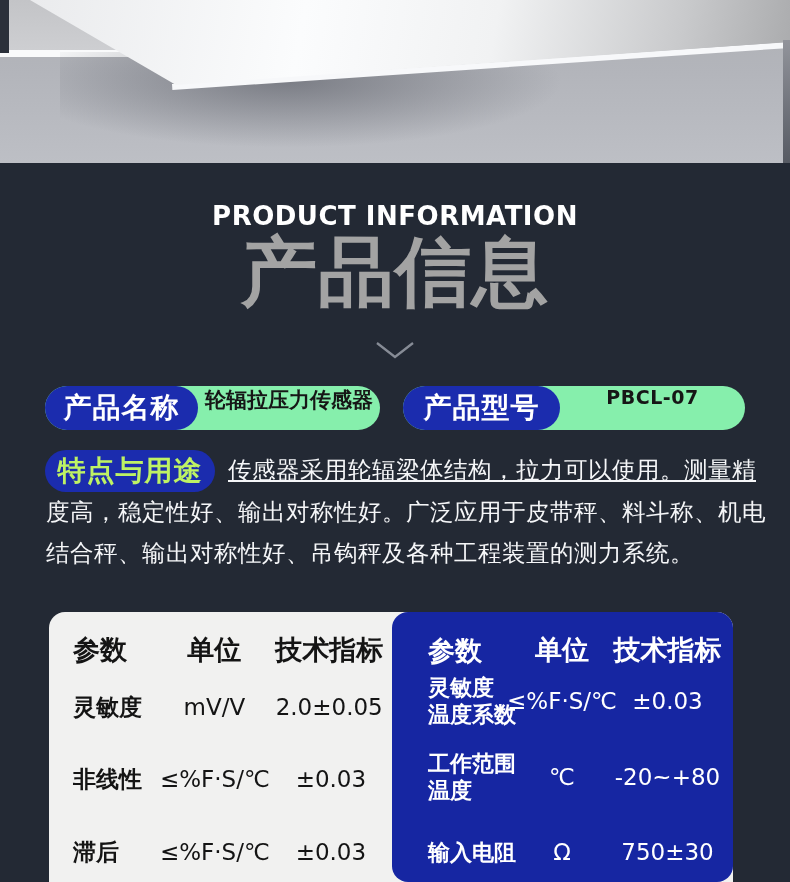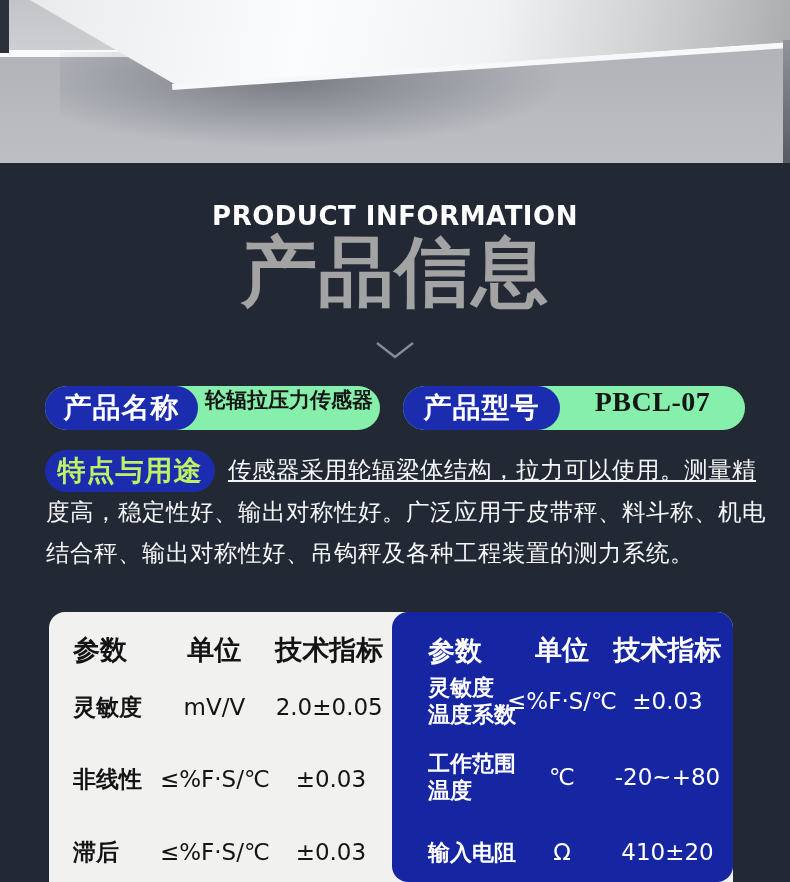--- a/index.html
+++ b/index.html
@@ -36,21 +36,21 @@
     display:flex;align-items:flex-start;}
   .pill-group.name{left:45px;width:335px;}
   .pill-group.model{left:403px;width:342px;}
   .pill-blue{height:44px;border-radius:22px;background:#1b2cae;color:#ffffff;
     font-size:28px;font-weight:700;display:flex;align-items:center;justify-content:center;
     flex:0 0 auto;letter-spacing:1px;}
   .pill-group.name .pill-blue{width:153px;}
   .pill-group.model .pill-blue{width:157px;}
   .pill-value{flex:1;text-align:center;color:#161616;font-weight:600;white-space:nowrap;}
   .pill-group.name .pill-value{font-size:21px;}
-  .pill-group.model .pill-value{font-size:28px;letter-spacing:0.5px;font-family:Liberation Serif, serif;}
+  .pill-group.model .pill-value{font-size:19px;letter-spacing:0.5px;}
   
   .feat-pill{position:absolute;left:45px;top:450px;width:170px;height:42px;border-radius:21px;
     background:#1b2cae;color:#bef264;font-size:28px;font-weight:700;
     display:flex;align-items:center;justify-content:center;letter-spacing:1px;}
   .feat-line{position:absolute;color:#f5f6f8;font-size:23.5px;line-height:30px;
     letter-spacing:0.5px;white-space:nowrap;}
   .feat-line.l1{left:228px;top:455px;text-decoration:underline;}
   .feat-line.l2{left:46px;top:497px;}
   .feat-line.l3{left:46px;top:538px;}
   
@@ -153,17 +153,17 @@
     </div>
     <div class="t-row tr-r2">
       <div class="c1">工作范围
 温度</div>
       <div class="c2">℃</div>
       <div class="c3">-20~+80</div>
     </div>
     <div class="t-row tr-r3">
       <div class="c1">输入电阻</div>
       <div class="c2">Ω</div>
-      <div class="c3">410±20</div>
+      <div class="c3">750±30</div>
     </div>
   </div>
 
 </div>
 
 </body></html>

